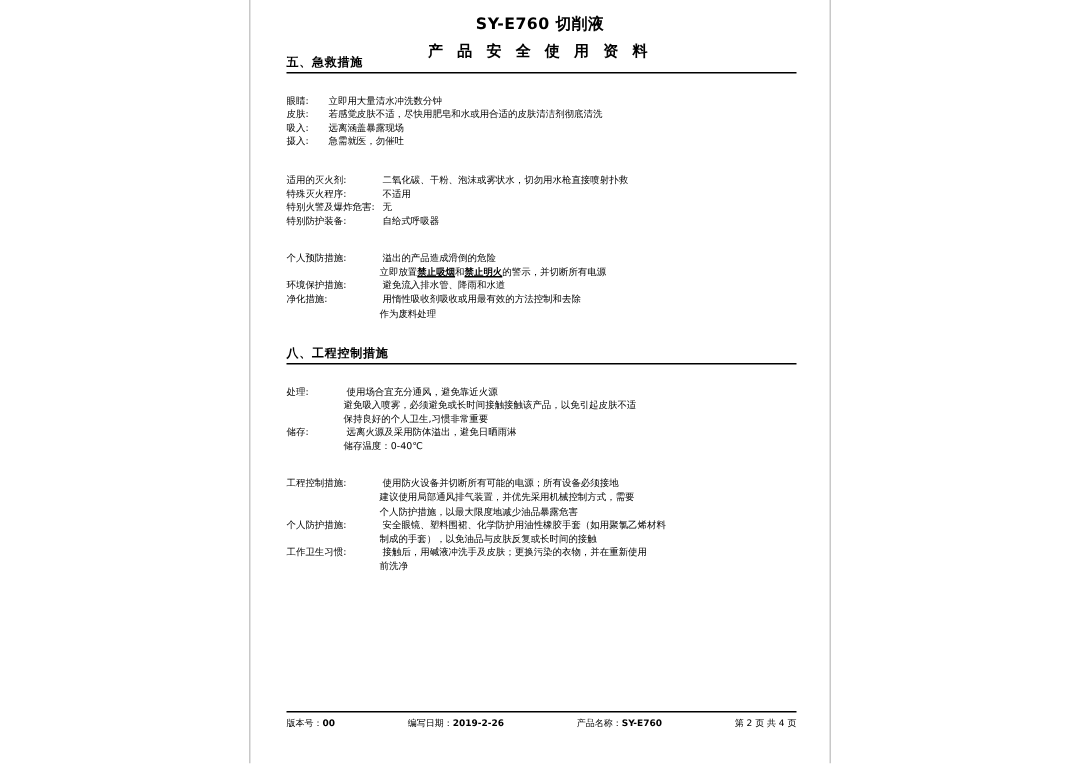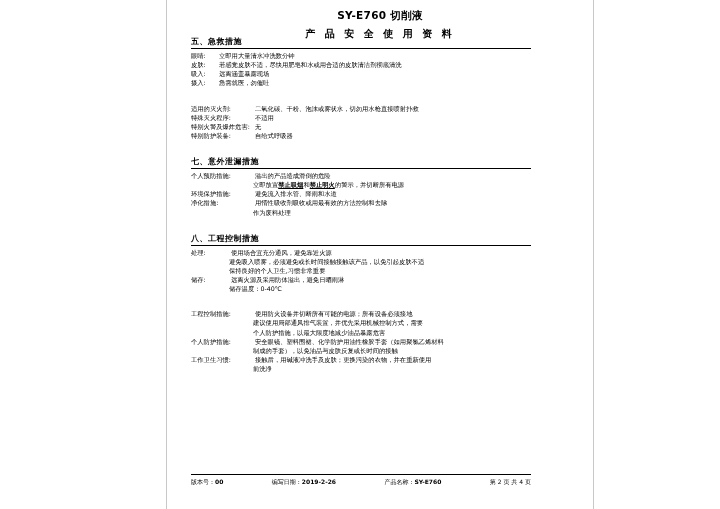--- a/index.html
+++ b/index.html
@@ -17,21 +17,21 @@
   .page {
     position: relative;
     width: 720px;
     height: 509px;
     background: #ffffff;
   }
   .sheet {
     position: absolute;
     left: 166px;
     top: 0px;
-    width: 428px;
+    width: 388px;
     height: 509px;
     background: #ffffff;
     border-left: 1px solid #c8c8c8;
     border-right: 1px solid #c8c8c8;
     box-sizing: border-box;
   }
   .doc-title {
     text-align: center;
     font-size: 10.5px;
     font-weight: bold;
@@ -52,21 +52,21 @@
     width: 340px;
   }
   .section {
     margin-bottom: 5px;
   }
   .sec-head {
     font-size: 8px;
     font-weight: bold;
     padding-bottom: 1px;
     border-bottom: 1.4px solid #000;
-    margin-bottom: 2px;
+    margin-bottom: 14px;
     letter-spacing: 0.5px;
   }
   .row {
     display: flex;
     align-items: flex-start;
     font-size: 6.3px;
     line-height: 1.45;
     margin-bottom: 0px;
   }
   .row .lbl {
@@ -153,21 +153,20 @@
         </div>
         <div class="row">
           <span class="lbl w4">特别防护装备:</span>
           <span class="val">自给式呼吸器</span>
         </div>
       </div>
 
       <div class="spacer-md"></div>
 
       <div class="section">
-        <div class="sec-head">七、意外泄漏措施</div>
         <div class="row">
           <span class="lbl w4">个人预防措施:</span>
           <span class="val">溢出的产品造成滑倒的危险</span>
         </div>
         <div class="cont i4">立即放置<span class="em">禁止吸烟</span>和<span class="em">禁止明火</span>的警示，并切断所有电源</div>
         <div class="row">
           <span class="lbl w4">环境保护措施:</span>
           <span class="val">避免流入排水管、降雨和水道</span>
         </div>
         <div class="row">

